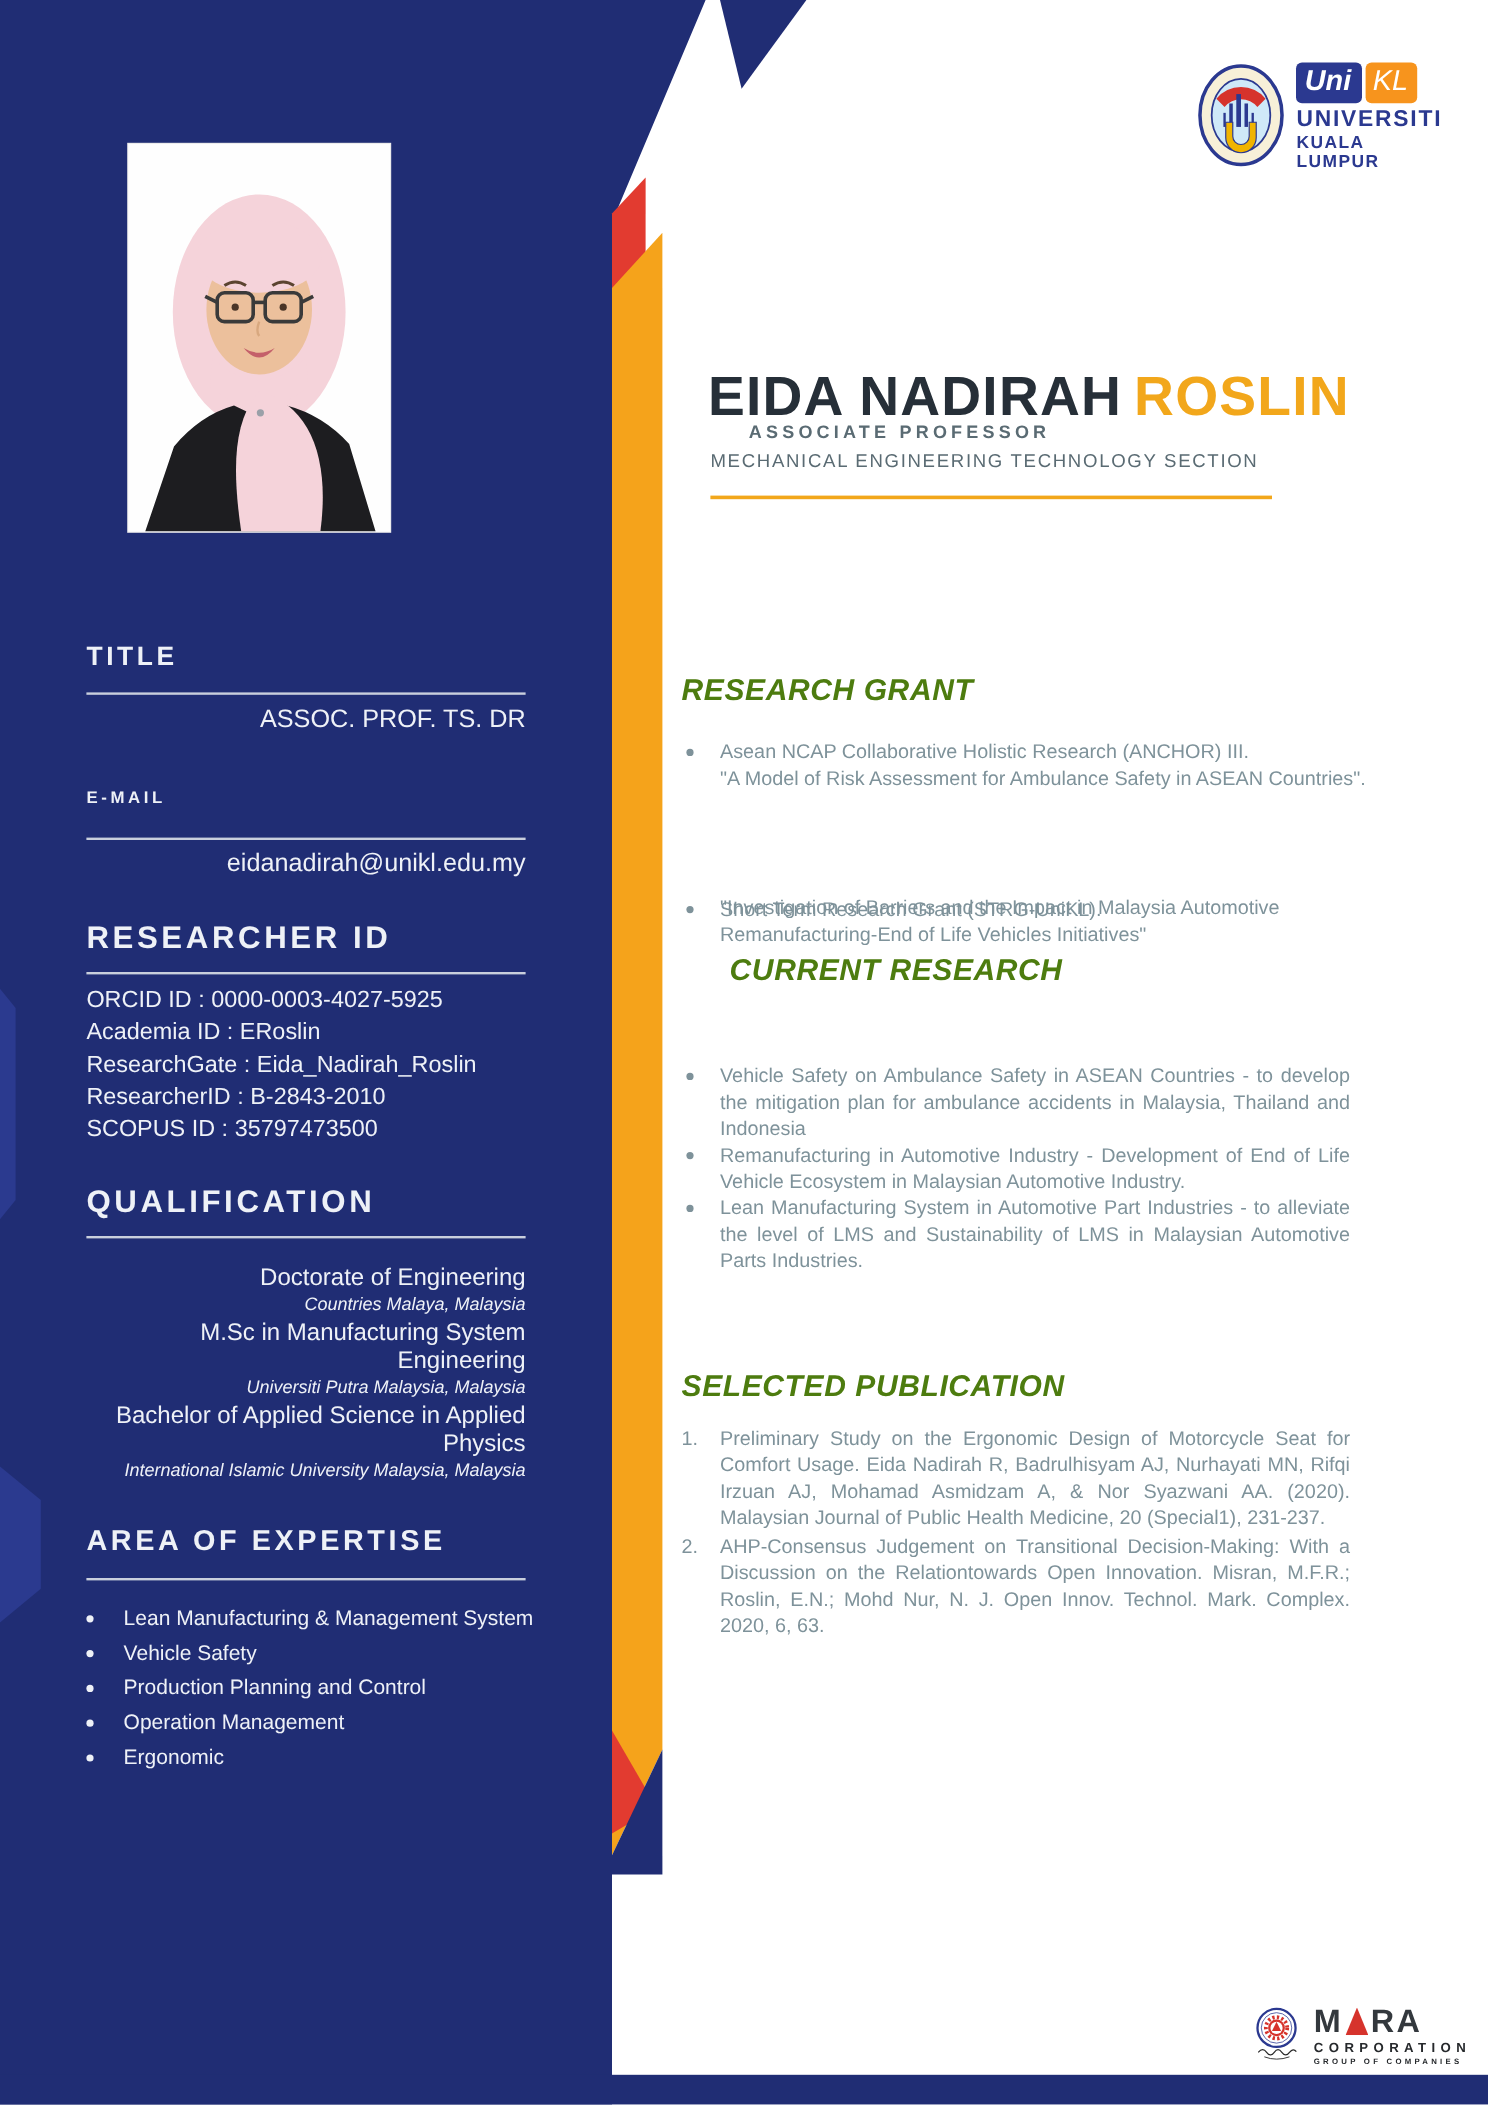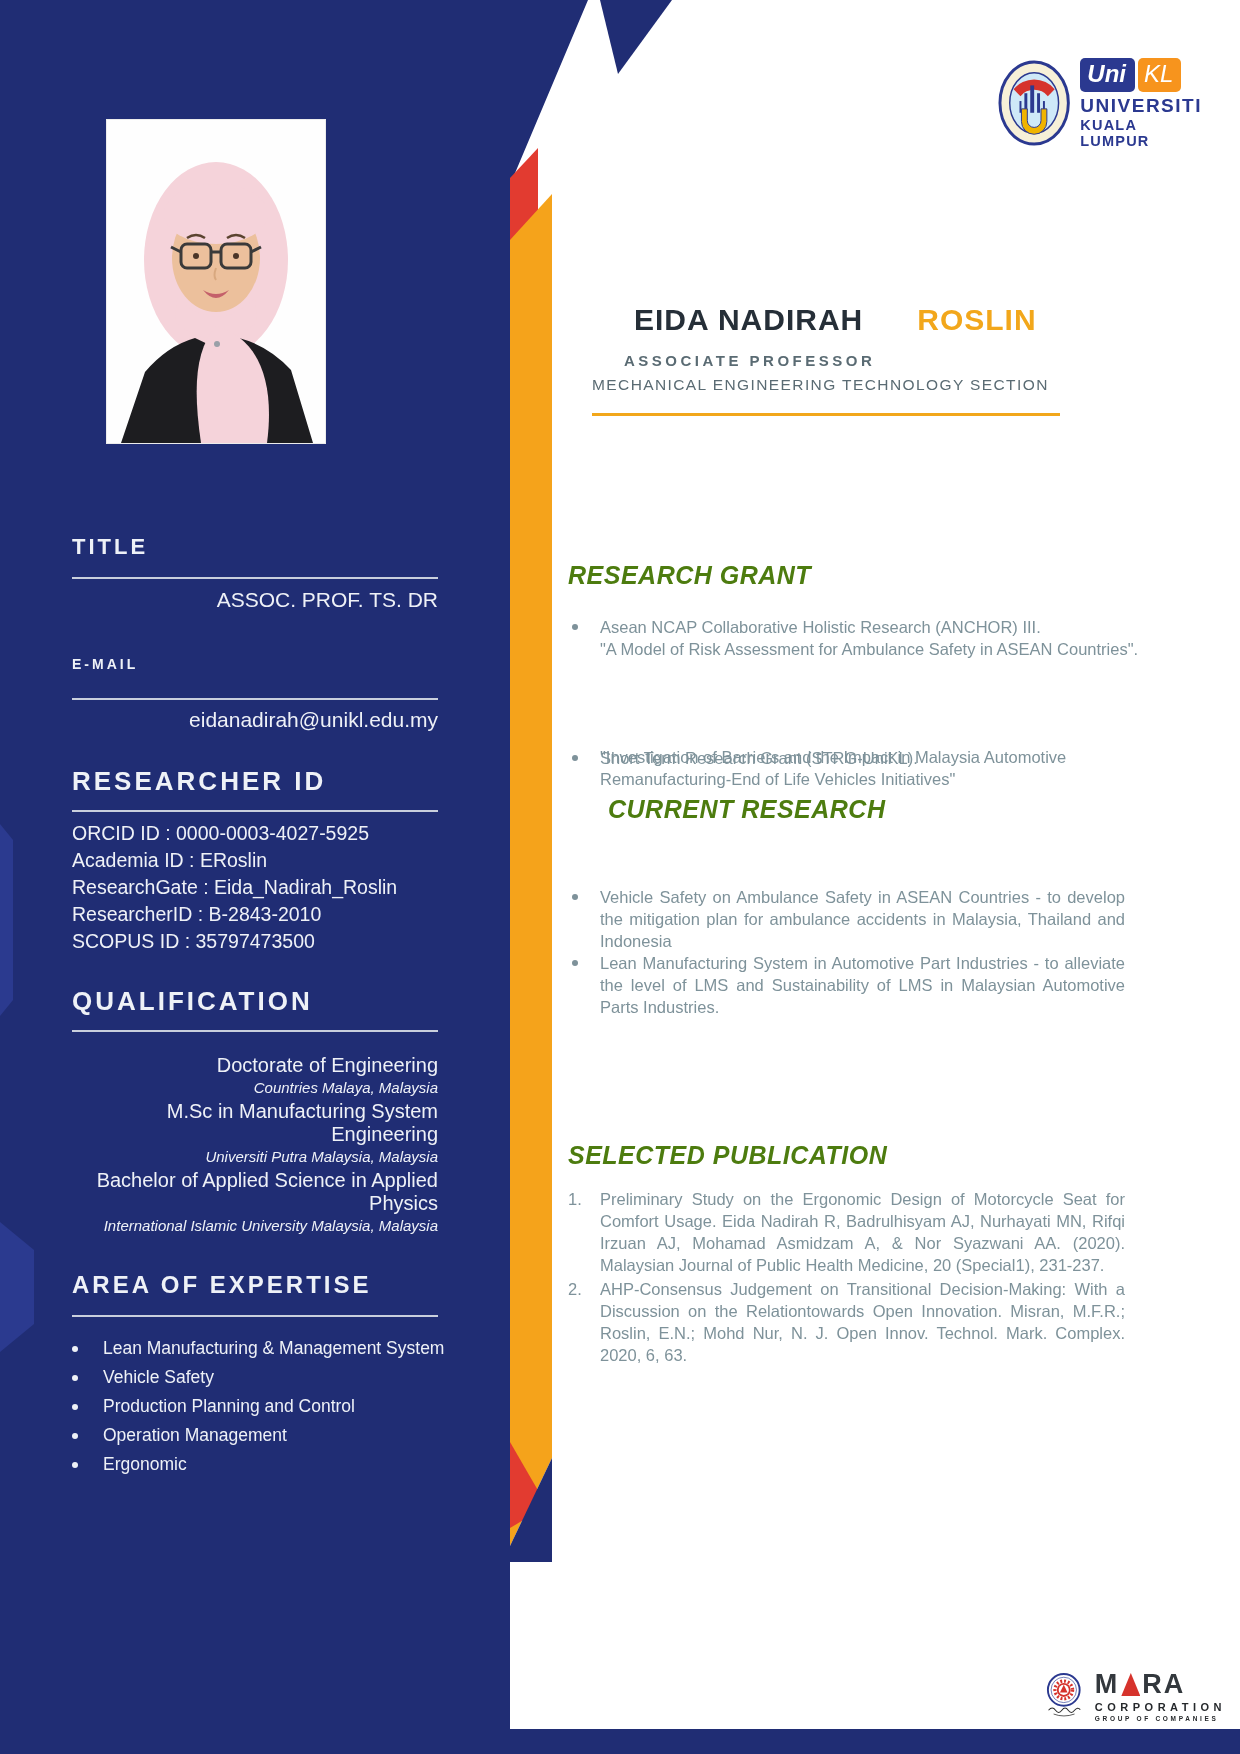--- a/index.html
+++ b/index.html
@@ -32,21 +32,21 @@
   .qual-deg{font-size:20px;line-height:23.5px;}
   .qual-inst{font-size:15px;line-height:19px;font-style:italic;margin-bottom:3px;}
   .aoe-head{top:1271px;font-size:24px;}
   .aoe-line{top:1315px;}
   .aoe-list{left:70px;top:1334px;width:378px;color:#eef1f7;font-size:17.5px;line-height:29px;list-style:none;margin:0;padding:0;}
   .aoe-list li{position:relative;padding-left:33px;}
   .aoe-list .dot{position:absolute;left:2px;top:12px;width:6px;height:6px;border-radius:50%;background:#eef1f7;}
 
   
   .name-block{left:590px;top:303px;width:520px;white-space:nowrap;}
-  .name-block .nm{font-size:30px;font-weight:800;letter-spacing:1px;margin-left:44px;}
+  .name-block .nm{font-size:46px;font-weight:800;letter-spacing:1px;}
   .nm-first{color:#262f38;margin-right:10px;}
   .nm-last{color:#f2a71b;}
   .role{left:624px;top:352px;font-size:15px;font-weight:700;letter-spacing:3.5px;color:#5a6b73;}
   .dept{left:592px;top:376px;font-size:15.5px;letter-spacing:1.4px;color:#5a6b73;}
   .name-rule{left:592px;top:413px;width:468px;height:3px;background:#f2a71b;}
 
   .main-head{left:568px;width:540px;font-size:25px;font-weight:700;letter-spacing:.5px;color:#4d7c0f;font-style:italic;}
   .rg-head{top:561px;}
   .cr-head{top:795px;margin-left:40px;}
   .sp-head{top:1141px;}
@@ -58,21 +58,21 @@
   .rg-b2{left:568px;top:703px;width:557px;}
   .rg-d2{left:600px;top:746px;width:525px;}
   .cr-list{left:568px;top:886px;width:557px;margin:0;padding:0;list-style:none;}
   .cr-list li{text-align:justify;}
   .sp-list{left:568px;top:1188px;width:557px;}
   .sp-item{position:relative;padding-left:32px;text-align:justify;}
   .sp-item + .sp-item{margin-top:2px;}
   .sp-num{position:absolute;left:0;top:0;}
 
   
-  .unikl{left:998px;top:52px;width:210px;height:102px;display:flex;align-items:center;}
+  .unikl{left:998px;top:52px;width:210px;height:102px;display:flex;align-items:flex-start;}
   .unikl-text{margin-left:10px;}
   .unikl-boxes{display:flex;gap:3px;align-items:center;}
   .uni-box{background:#2b3990;color:#ffffff;font-style:italic;font-weight:800;font-size:24px;padding:2px 9px 4px 7px;border-radius:5px;}
   .kl-box{background:#f7941d;color:#ffffff;font-style:italic;font-weight:400;font-size:24px;padding:2px 8px 4px 6px;border-radius:5px;}
   .unikl-l1{color:#2b3990;font-weight:700;font-size:19px;letter-spacing:1.5px;margin-top:3px;}
   .unikl-l2{color:#2b3990;font-weight:700;font-size:14.5px;letter-spacing:1.2px;}
 
   
   .mara{left:1046px;top:1660px;width:180px;height:70px;display:flex;align-items:flex-start;}
   .mara-text{margin-left:12px;padding-top:12px;}
@@ -203,20 +203,21 @@
   </div>
   <div class="abs body-txt bullet-item rg-b2">
     <span class="dot"></span>
     <div>Short Term Research Grant (STRG-UniKL).</div>
   </div>
   <div class="abs body-txt rg-d2">"Investigation of Barriers and the Impact in Malaysia Automotive Remanufacturing-End of Life Vehicles Initiatives"</div>
 
   <div class="abs main-head cr-head">CURRENT RESEARCH</div>
   <ul class="abs body-txt cr-list">
     <li class="bullet-item"><span class="dot"></span><span>Vehicle Safety on Ambulance Safety in ASEAN Countries - to develop the mitigation plan for ambulance accidents in Malaysia, Thailand and Indonesia</span></li>
+    <li class="bullet-item"><span class="dot"></span><span>Remanufacturing in Automotive Industry - Development  of End of Life Vehicle Ecosystem in Malaysian Automotive Industry.</span></li>
     <li class="bullet-item"><span class="dot"></span><span>Lean Manufacturing System in Automotive Part Industries - to alleviate the level of LMS and Sustainability of LMS in Malaysian Automotive Parts Industries.</span></li>
   </ul>
 
   <div class="abs main-head sp-head">SELECTED PUBLICATION</div>
   <div class="abs body-txt sp-list">
     <div class="sp-item">
       <span class="sp-num">1.</span>
       <span>Preliminary Study on the Ergonomic Design of Motorcycle Seat for Comfort Usage. Eida Nadirah R, Badrulhisyam AJ, Nurhayati MN, Rifqi Irzuan AJ, Mohamad Asmidzam A, &amp; Nor Syazwani AA. (2020). Malaysian Journal of Public Health Medicine, 20 (Special1), 231-237.</span>
     </div>
     <div class="sp-item">

